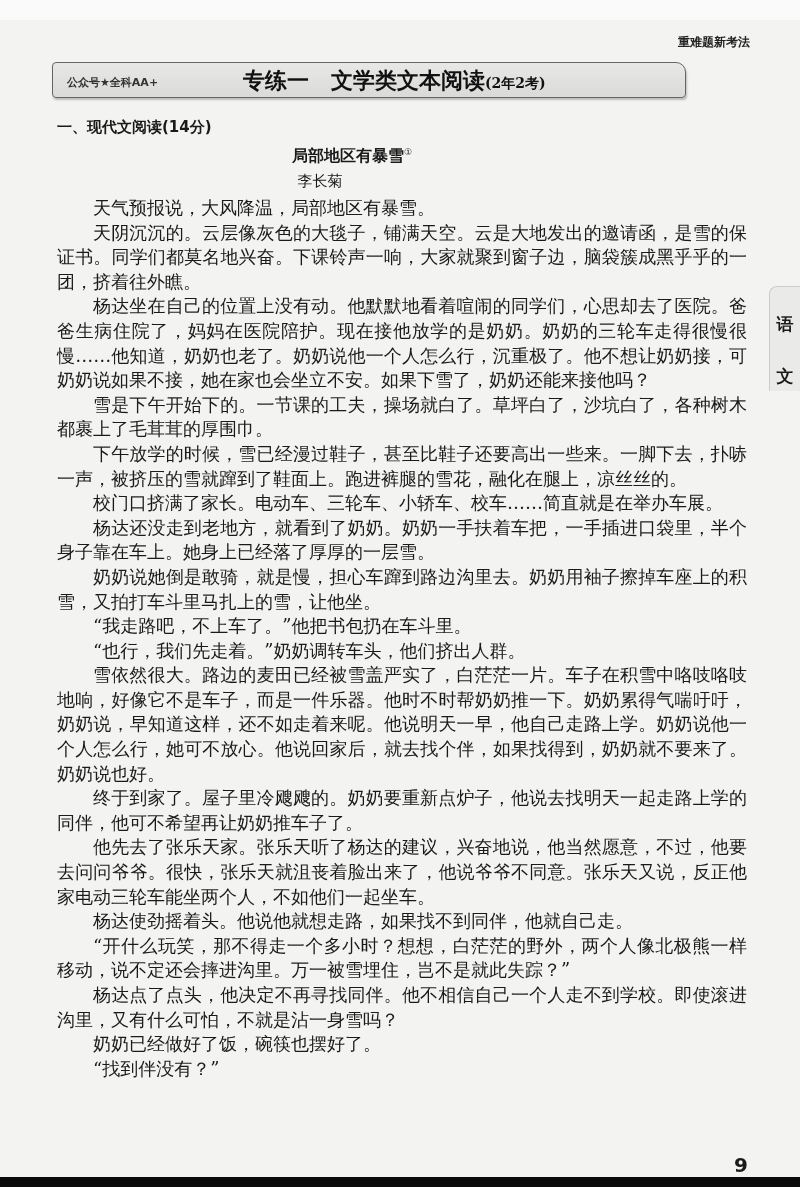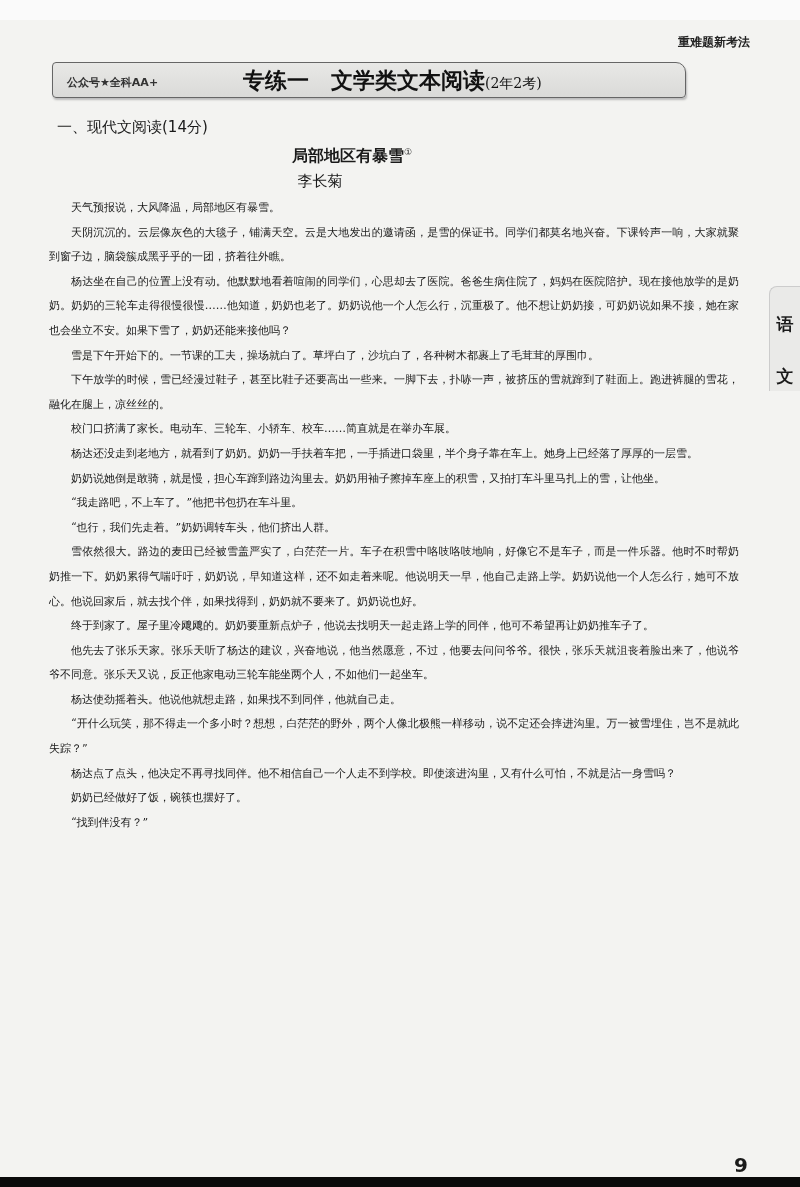--- a/index.html
+++ b/index.html
@@ -4,26 +4,26 @@
 <style>
   html, body { margin:0; padding:0; }
   body { width:800px; height:1187px; background:#f3f3f1; position:relative; overflow:hidden;
          font-family:"DejaVu Serif", "Liberation Serif", serif; color:#1a1a1a; }
   .top-strip { position:absolute; left:0; top:0; width:800px; height:20px; background:#fafafa; }
   .series { position:absolute; right:50px; top:34px; font-family:"DejaVu Sans", sans-serif; font-weight:bold; font-size:12px; color:#222; }
   .banner { position:absolute; left:52px; top:62px; width:632px; height:34px; border:1.5px solid #666;
             border-radius:4px 10px 4px 4px; background:linear-gradient(#e8e8e6,#dadad8); box-shadow:1px 2px 2px #bbb; }
   .banner .tag { position:absolute; left:14px; top:12px; font-family:"DejaVu Sans", sans-serif; font-size:11px; color:#333; font-weight:bold; }
   .banner .title { position:absolute; left:190px; top:3px; font-family:"DejaVu Sans", sans-serif; font-weight:bold; font-size:22px; color:#111; white-space:nowrap; }
-  .banner .title .sub { font-size:14px; font-weight:normal; font-family:"DejaVu Serif", serif; }
-  .section { position:absolute; left:57px; top:118px; font-family:"DejaVu Sans", sans-serif; font-weight:normal; font-size:15px; }
+  .banner .title .sub { font-size:14px; font-weight:bold; font-family:"DejaVu Serif", serif; }
+  .section { position:absolute; left:57px; top:118px; font-family:"DejaVu Sans", sans-serif; font-weight:bold; font-size:15px; }
   .art-title { position:absolute; left:0; width:704px; top:146px; text-align:center; font-family:"DejaVu Sans", sans-serif; font-weight:bold; font-size:16px; }
   .art-title sup { font-size:9px; font-weight:normal; }
   .author { position:absolute; left:0; width:640px; top:172px; text-align:center; font-size:15px; }
-  .body { position:absolute; left:49px; top:196px; width:690px; font-size:11px; line-height:24.6px; text-align:justify; }
+  .body { position:absolute; left:57px; top:196px; width:690px; font-size:18px; line-height:24.6px; text-align:justify; }
   .body p { margin:0; text-indent:2em; }
   .side-tab { position:absolute; right:0; top:286px; width:30px; height:104px; background:#eaeae8; border-left:1px solid #ccc; border-top:1px solid #ccc;
               border-radius:8px 0 0 0; }
   .side-tab span { display:block; text-align:center; font-family:"DejaVu Sans", sans-serif; font-weight:bold; font-size:17px; margin-top:22px; line-height:30px; }
   .page-no { position:absolute; right:52px; top:1153px; font-family:"DejaVu Sans", sans-serif; font-weight:bold; font-size:20px; }
   .bottom-band { position:absolute; left:0; bottom:0; width:800px; height:10px; background:#0a0a0a; }
 </style>
 </head>
 <body>
 

